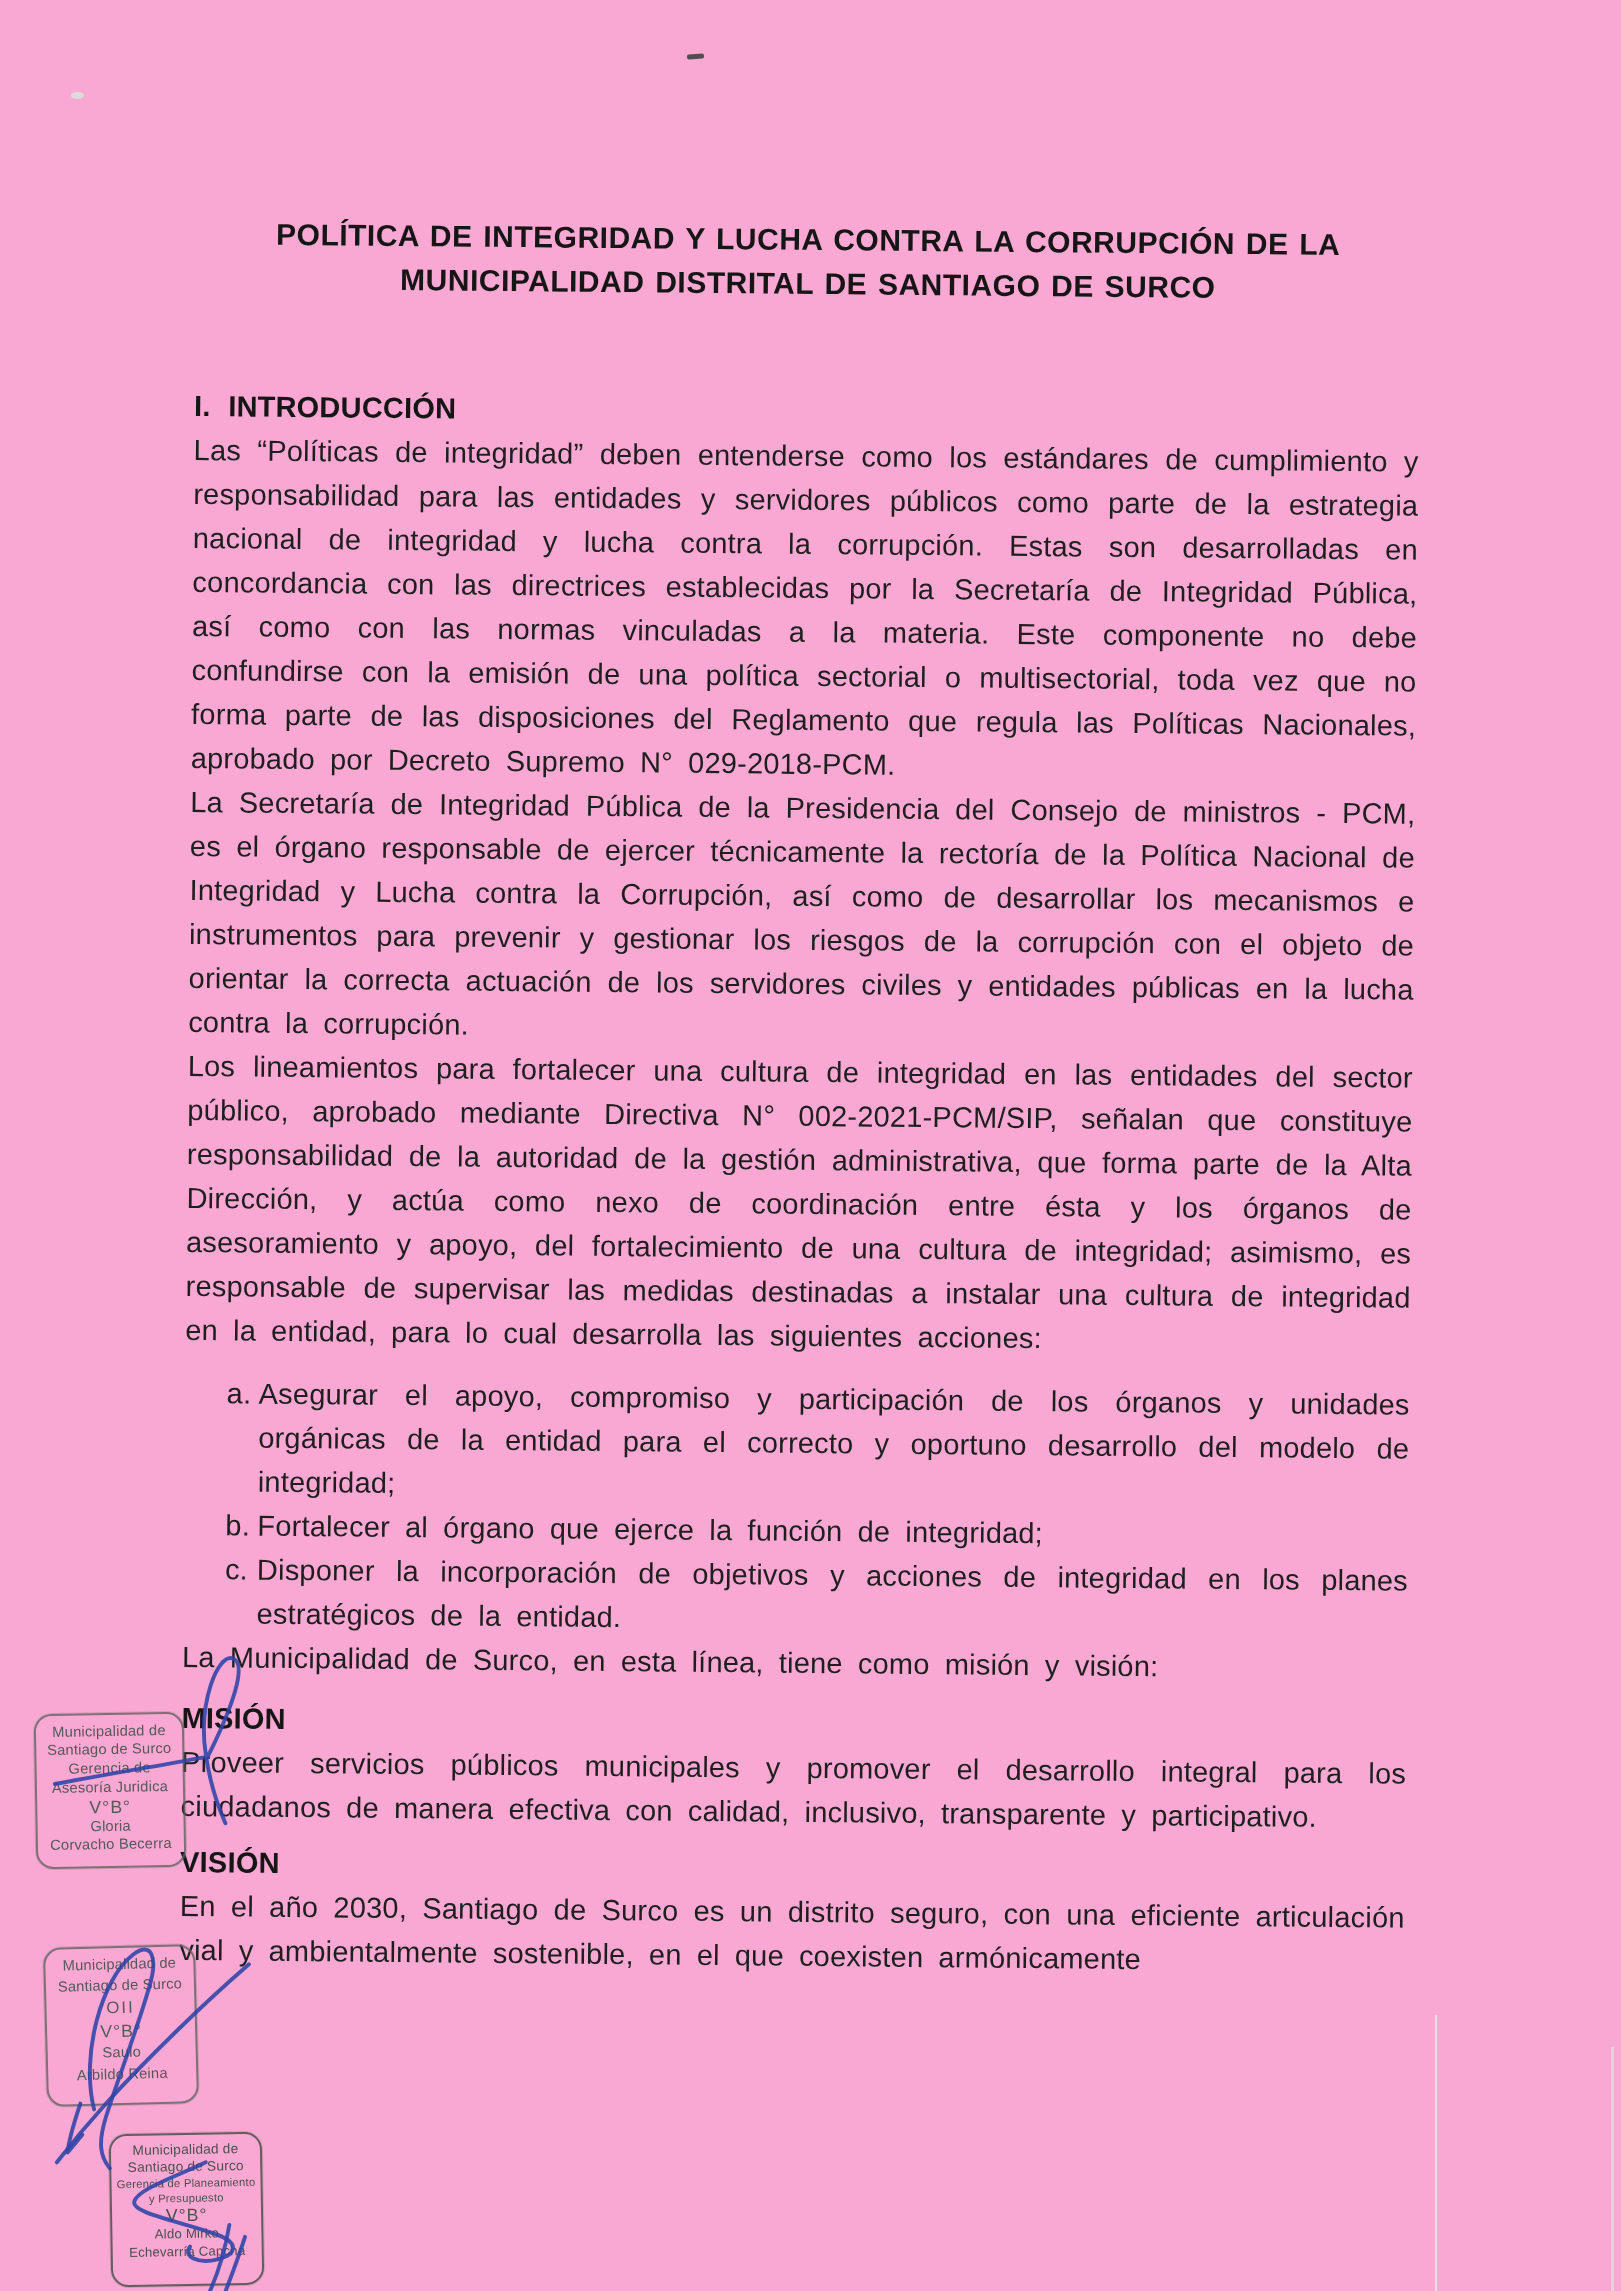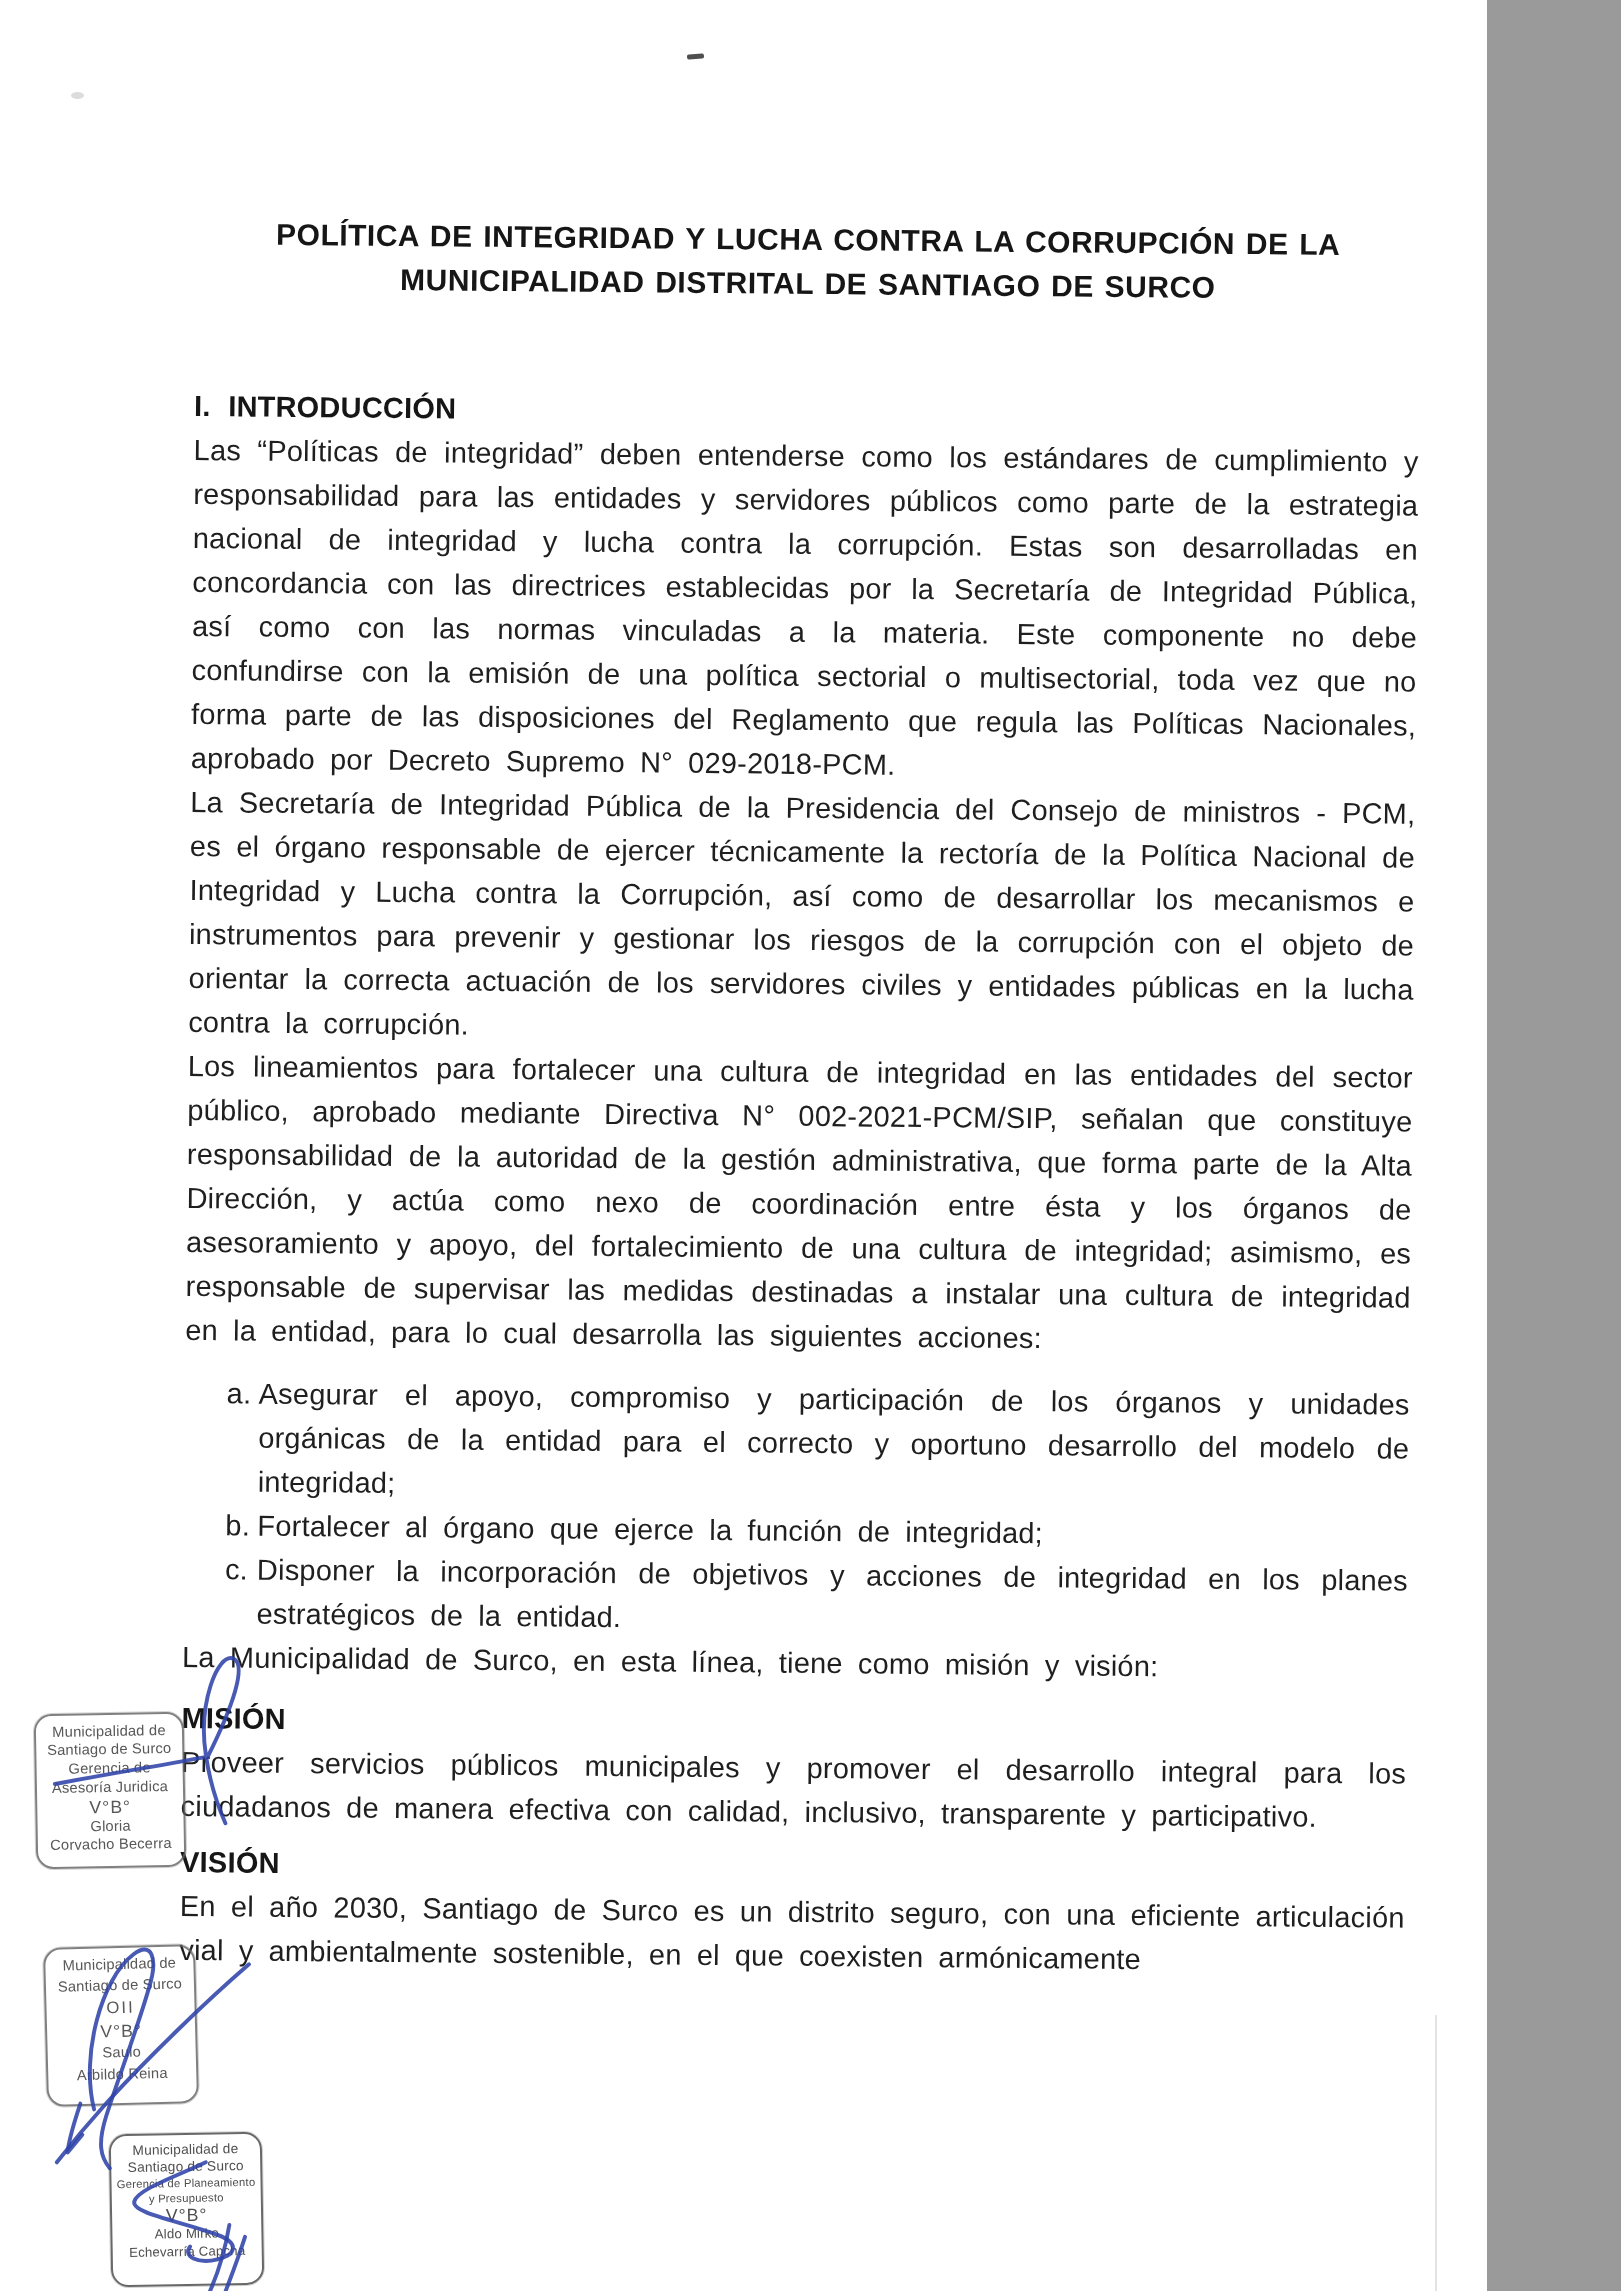--- a/index.html
+++ b/index.html
@@ -1,19 +1,19 @@
 <!DOCTYPE html>
 <html style="--ink: #1f1f1f; --stamp: #585858; --sig: #2f43a8;"><head>
 <meta charset="utf-8">
 <style>
   html,body{margin:0;padding:0;background:#9a9a9a;}
   .page{
     position:relative;
-    width:1487px;height:2292px;
-    background:#ffffff;
+    width:1621px;height:2292px;
+    background:#f9a8d4;
     overflow:hidden;
     font-family:"Liberation Sans", sans-serif;
     color:var(--ink,#1f1f1f);
   }
   
   .content{
     position:absolute;
     left:196px;top:212px;width:1225px;
     transform:rotate(0.55deg);
     transform-origin:0 0;

